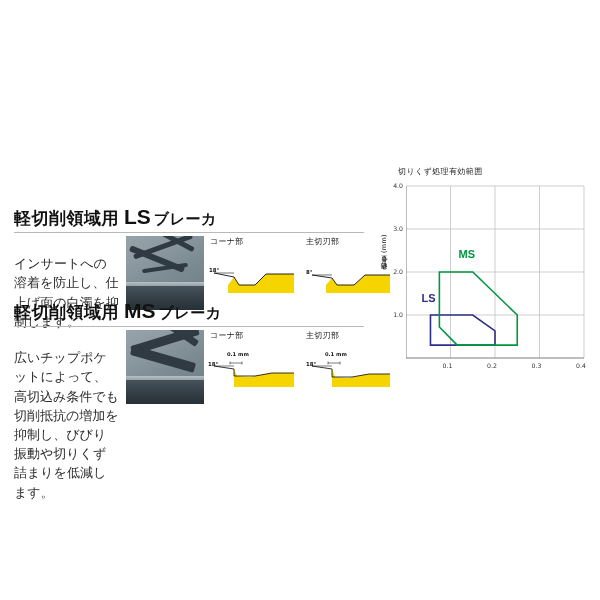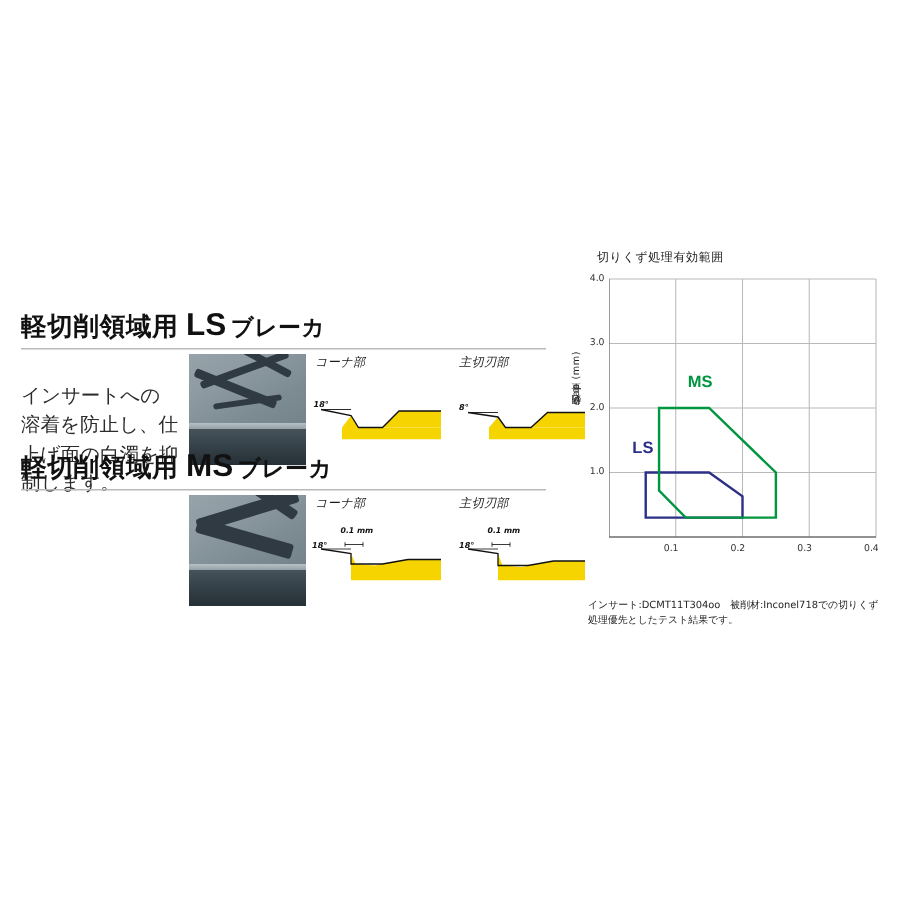--- a/index.html
+++ b/index.html
@@ -63,21 +63,21 @@
          border-radius:3px;background:#39444c;}
   
   .ms-g1{left:4px;top:6px;width:70px;height:9px;transform:rotate(-17deg);
          border-radius:6px;background:linear-gradient(90deg,#46525c,#1f282e);}
   .ms-g2{left:4px;top:24px;width:66px;height:10px;transform:rotate(16deg);
          border-radius:6px;background:linear-gradient(90deg,#1f282e,#4a5660);}
   .ms-g3{left:40px;top:1px;width:34px;height:7px;transform:rotate(34deg);
          border-radius:5px;background:#273139;}
 
   
-  .xsec{position:absolute;top:-2px;font-style:italic;}
+  .xsec{position:absolute;top:-2px;}
   .xsec.a{left:196px;}
   .xsec.b{left:292px;}
   .xs-title{font-size:8px;color:#1c1c1c;font-family:"DejaVu Sans",sans-serif;
             letter-spacing:.3px;white-space:nowrap;}
   .xs-art{position:relative;width:84px;height:38px;margin-top:14px;}
   .xs-art svg{display:block;}
   .ang{position:absolute;font-size:5.4px;font-weight:700;color:#111;
        font-family:"DejaVu Sans",sans-serif;}
   .dim{position:absolute;font-size:5.2px;font-weight:700;color:#111;
        font-family:"DejaVu Sans",sans-serif;white-space:nowrap;}
@@ -164,20 +164,21 @@
     </div>
   </div>
 
   <div class="section" id="sec-ms">
     <div class="head">
       <span>軽切削領域用</span><span class="tag">MS</span><span class="kana">ブレーカ</span>
     </div>
     <div class="rule"></div>
 
     <div class="body-row">
+      <div class="desc">広いチップポケットによって、高切込み条件でも切削抵抗の増加を抑制し、びびり振動や切りくず詰まりを低減します。</div>
 
       <div class="photo">
         <div class="plate"></div>
         <div class="groove ms-g3"></div>
         <div class="groove ms-g1"></div>
         <div class="groove ms-g2"></div>
         <div class="edge"></div>
         <div class="base"></div>
       </div>
 
@@ -237,16 +238,15 @@
     <div class="tickx" style="left: 58.5px; top: 180px;">0.1</div>
         <div class="tickx" style="left: 103px; top: 180px;">0.2</div>
         <div class="tickx" style="left: 147.5px; top: 180px;">0.3</div>
         <div class="tickx" style="left: 192px; top: 180px;">0.4</div>
         <div class="ticky" style="left: 3px; top: 129px;">1.0</div>
         <div class="ticky" style="left: 3px; top: 86px;">2.0</div>
         <div class="ticky" style="left: 3px; top: 43px;">3.0</div>
         <div class="ticky" style="left: 3px; top: 0px;">4.0</div>
       </div>
 
-    <div class="caption">インサート:DCMT11T304oo　被削材:Inconel718での切りくず処理優先としたテスト結果です。</div>
   </div>
 
 </div>
 
 </body></html>

